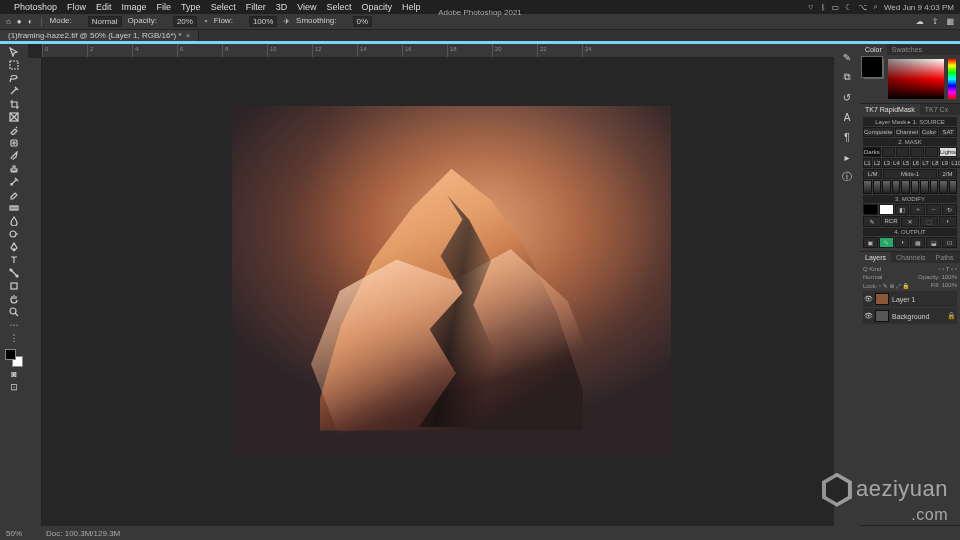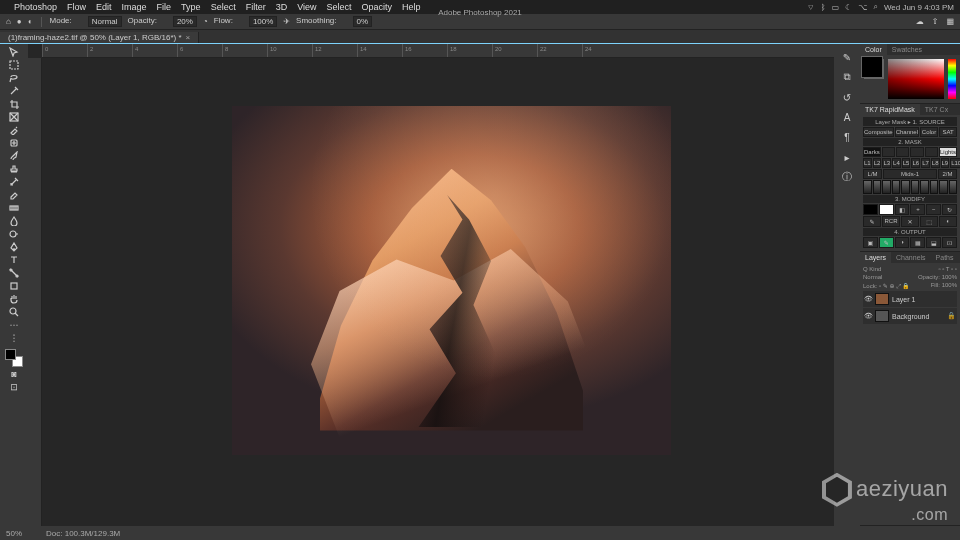--- a/index.html
+++ b/index.html
@@ -10,21 +10,21 @@
 .menubar .menu-item{margin-right:10px;cursor:default}
 .menubar .right{margin-left:auto;display:flex;align-items:center;gap:6px;font-size:8px}
 .menubar .right span{opacity:.8}
 
 .optbar{height:16px;background:#383838;display:flex;align-items:center;padding:0 6px;font-size:8px;border-bottom:1px solid #222;gap:6px}
 .optbar .field{display:flex;gap:16px}
 .optbar .sep{width:1px;height:10px;background:#555;margin:0 2px}
 .optbar .val{background:#2a2a2a;padding:0 3px;border:1px solid #222}
 .optbar .topright{margin-left:auto;display:flex;gap:8px;align-items:center}
 
-.tabs{height:14px;background:#323232;display:flex;align-items:flex-end;border-bottom:1px solid #7dd3fc}
+.tabs{height:14px;background:#323232;display:flex;align-items:center;border-bottom:3px solid #7dd3fc}
 .tab{background:#3a3a3a;padding:1px 8px;font-size:8px;border-right:1px solid #222;display:flex;align-items:center;gap:4px}
 .tab .x{opacity:.7}
 
 .main{position:absolute;top:44px;left:0;right:0;bottom:14px;display:flex}
 .tools{width:28px;background:#383838;display:flex;flex-direction:column;align-items:center;padding-top:2px;gap:1px}
 .tool{width:12px;height:12px;display:flex;align-items:center;justify-content:center;font-size:9px;color:#ccc;border-radius:2px}
 .tool svg{stroke:#ccc;fill:none;stroke-width:1.2}
 .fgbg{position:relative;width:18px;height:18px;margin-top:4px}
 .fgbg .fg{position:absolute;top:0;left:0;width:11px;height:11px;background:#000;border:1px solid #888}
 .fgbg .bg{position:absolute;bottom:0;right:0;width:11px;height:11px;background:#fff;border:1px solid #888}

